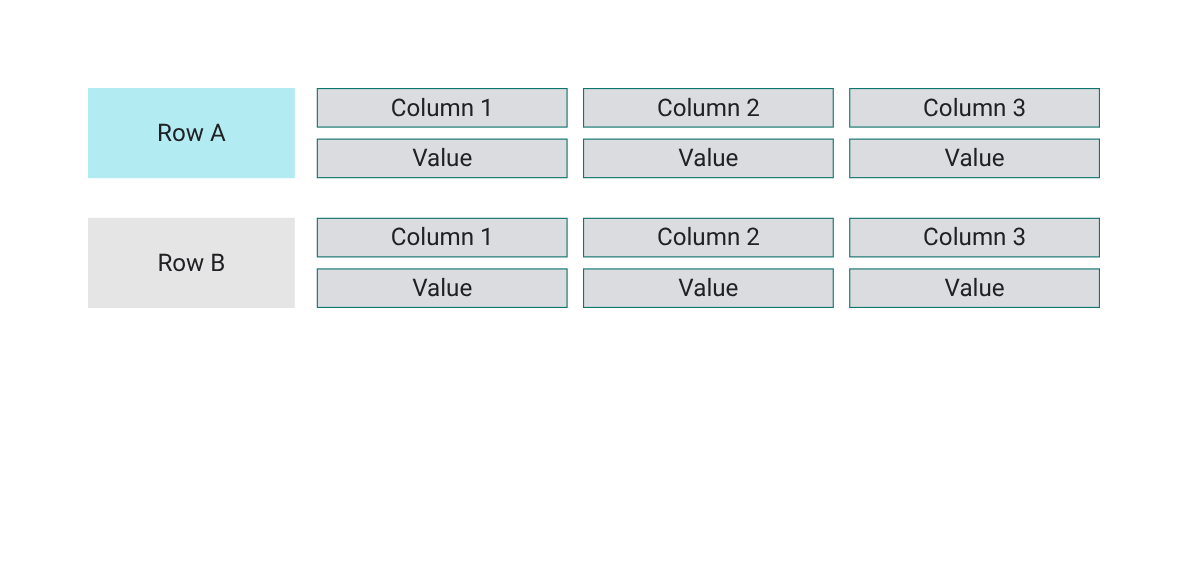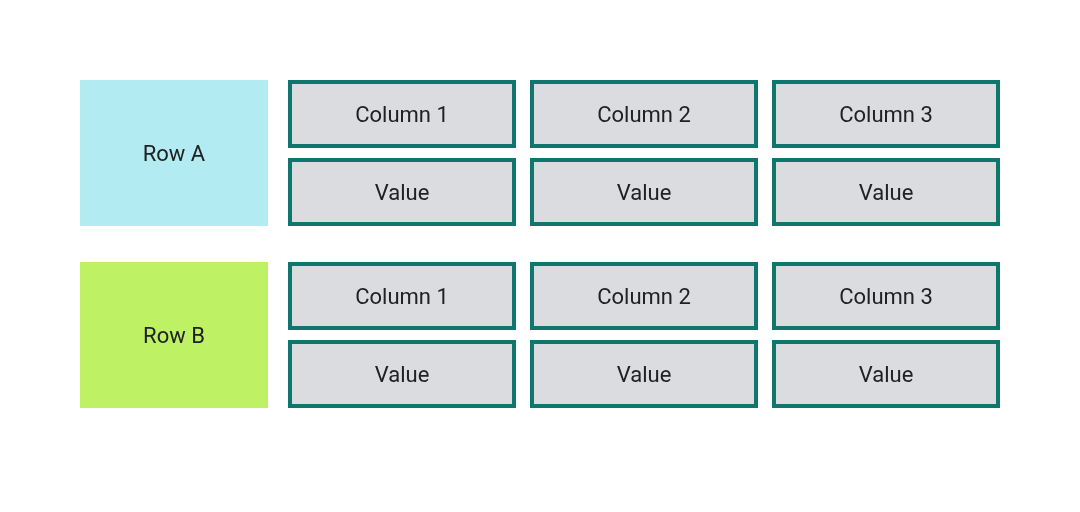--- a/index.html
+++ b/index.html
@@ -30,34 +30,34 @@
       width: 188px;
       display: flex;
       align-items: center;
       justify-content: center;
       font-weight: 400;
     }
     .row-header.a {
       background: #b2ebf2;
     }
     .row-header.b {
-      background: #bef264;
+      background: #e5e5e5;
       color: #202124;
     }
     .cells {
       flex: 1;
       display: grid;
       grid-template-columns: repeat(3, 1fr);
       grid-template-rows: repeat(2, auto);
       gap: 10px 14px;
     }
     .cell {
       background: #dadce0;
-      border: 4px solid #0f766e;
-      height: 68px;
+      border: 1px solid #0f766e;
+      height: 36px;
       display: flex;
       align-items: center;
       justify-content: center;
       font-weight: 400;
     }
   </style>
 </head>
 <body>
 
 <div class="diagram">

